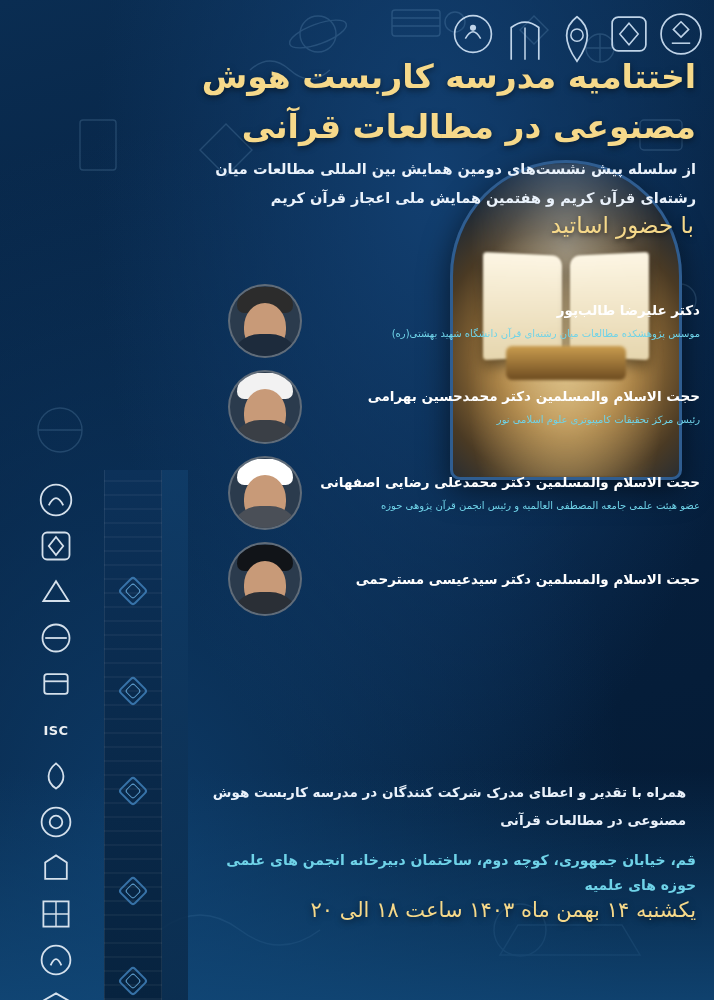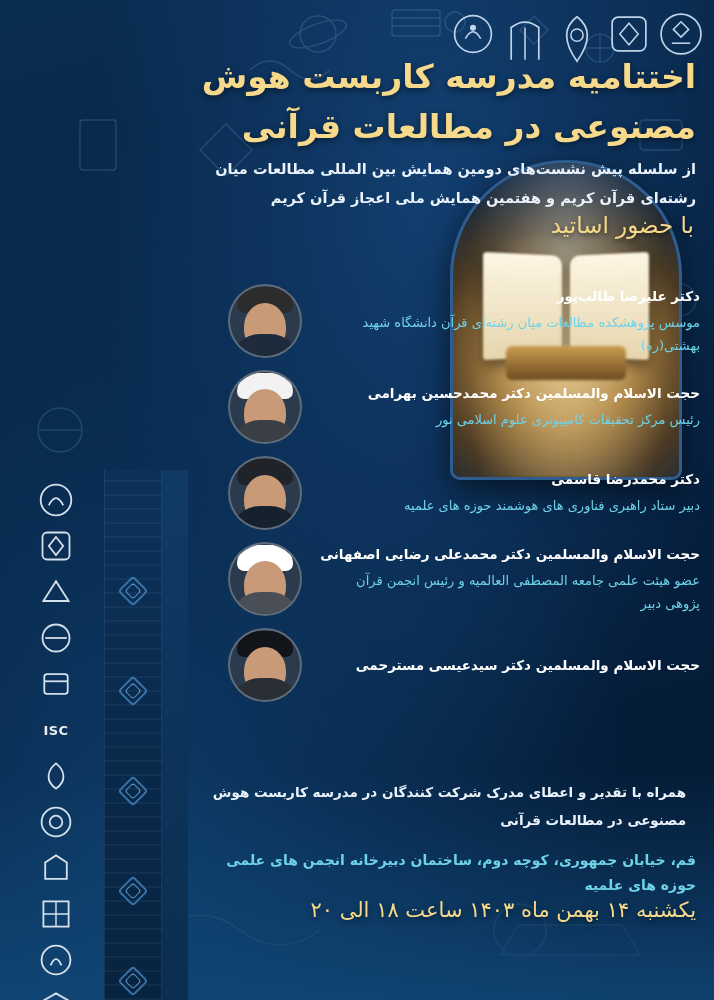--- a/index.html
+++ b/index.html
@@ -170,21 +170,21 @@
     display: flex; align-items: center; justify-content: flex-start;
     gap: 12px;
     margin-bottom: 12px;
     min-height: 74px;
   }
   .speaker .texts { flex: 1; text-align: right; padding-left: 4px; }
   .sp-name {
     color: #ffffff; font-size: 13.5px; font-weight: bold; line-height: 1.7;
   }
   .sp-role {
-    color: #6fd3e8; font-size: 13px; line-height: 1.8; margin-top: 3px;
+    color: #6fd3e8; font-size: 10px; line-height: 1.8; margin-top: 3px;
   }
   .avatar {
     width: 74px; height: 74px; border-radius: 50%;
     flex: 0 0 74px;
     overflow: hidden;
     border: 2px solid rgba(255,255,255,.25);
     background: #2b3b4d;
     position: relative;
   }
   .avatar .face {
@@ -444,36 +444,25 @@
         <div class="sp-name">حجت الاسلام والمسلمین دکتر محمدحسین بهرامی</div>
         <div class="sp-role">رئیس مرکز تحقیقات کامپیوتری علوم اسلامی نور</div>
       </div>
       <div class="avatar">
         <div class="hairturban" style="background:#f2f2f2;"></div>
         <div class="face"></div>
         <div class="body" style="background:#3a3f46;"></div>
       </div>
     </div>
 
-    <div class="speaker">
-      <div class="texts">
-        <div class="sp-name">دکتر محمدرضا قاسمی</div>
-        <div class="sp-role">دبیر ستاد راهبری فناوری های هوشمند حوزه های علمیه</div>
-      </div>
-      <div class="avatar">
-        <div class="hairturban" style="background:#20242a;"></div>
-        <div class="face"></div>
-        <div class="body" style="background:#16212e;"></div>
-      </div>
-    </div>
 
     <div class="speaker">
       <div class="texts">
         <div class="sp-name">حجت الاسلام والمسلمین دکتر محمدعلی رضایی اصفهانی</div>
-        <div class="sp-role">عضو هیئت علمی جامعه المصطفی العالمیه و رئیس انجمن قرآن پژوهی دبیر</div>
+        <div class="sp-role">عضو هیئت علمی جامعه المصطفی العالمیه و رئیس انجمن قرآن پژوهی حوزه</div>
       </div>
       <div class="avatar">
         <div class="hairturban" style="background:#ffffff;"></div>
         <div class="face"></div>
         <div class="body" style="background:#4a4f57;"></div>
       </div>
     </div>
 
     <div class="speaker">
       <div class="texts">

